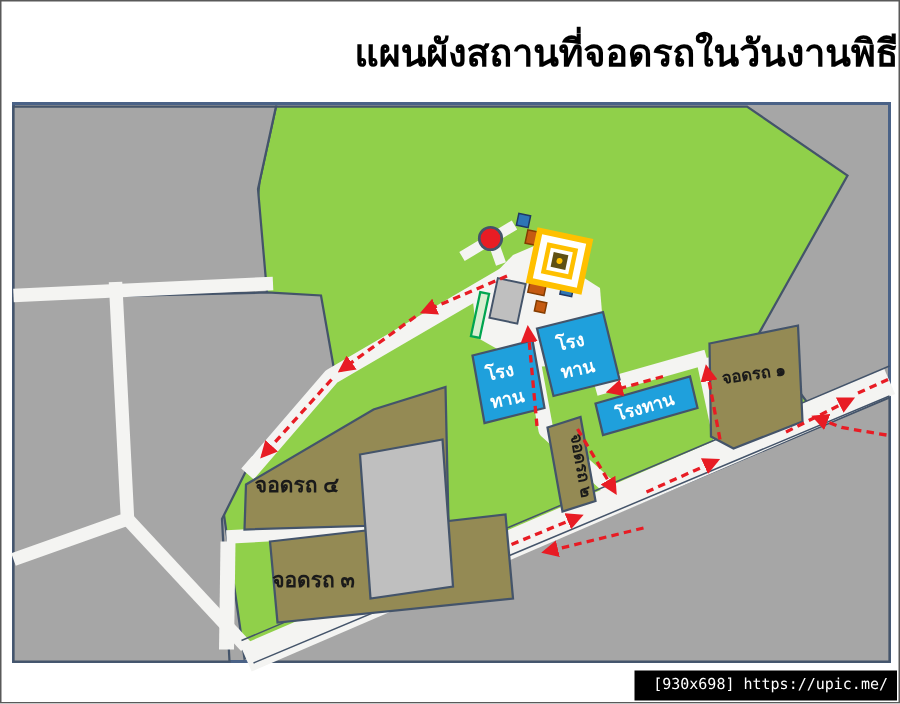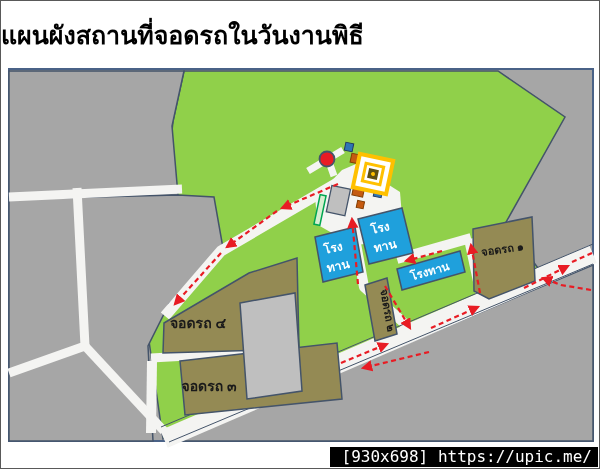--- a/index.html
+++ b/index.html
@@ -1,26 +1,26 @@
 <!DOCTYPE html>
 <html><head>
 <meta charset="utf-8">
 <style>
   html,body{margin:0;padding:0;background:#fff;}
   #frame{position:relative;width:600px;height:469px;box-sizing:border-box;
          border:1px solid #595959;background:#fff;overflow:hidden;
          font-family:"Liberation Sans",sans-serif;}
-  #title{position:absolute;top:14px;left:0;width:100%;text-align:left;
+  #title{position:absolute;top:14px;left:0;width:100%;text-align:right;
          font-size:25px;font-weight:bold;color:#000;letter-spacing:0;}
   #mapsvg{position:absolute;left:0;top:0;}
   .lbl{font-family:"Liberation Sans",sans-serif;font-weight:bold;fill:#1a1a1a;}
   .lbl-white{font-family:"Liberation Sans",sans-serif;font-weight:bold;fill:#ffffff;}
   #watermark{position:absolute;right:1px;bottom:1px;height:20px;line-height:20px;
          background:#000;color:#fff;font-family:"DejaVu Sans Mono",monospace;
-         font-size:16px;padding:0 6px 0 12px;margin-top:16px;}
+         font-size:10px;padding:0 6px 0 12px;margin-top:16px;}
 </style>
 </head>
 <body>
 
 <div id="frame">
 
   <div id="title">แผนผังสถานที่จอดรถในวันงานพิธี</div>
 
   <svg id="mapsvg" width="600" height="469" viewBox="0 0 600 469">
     <defs>

